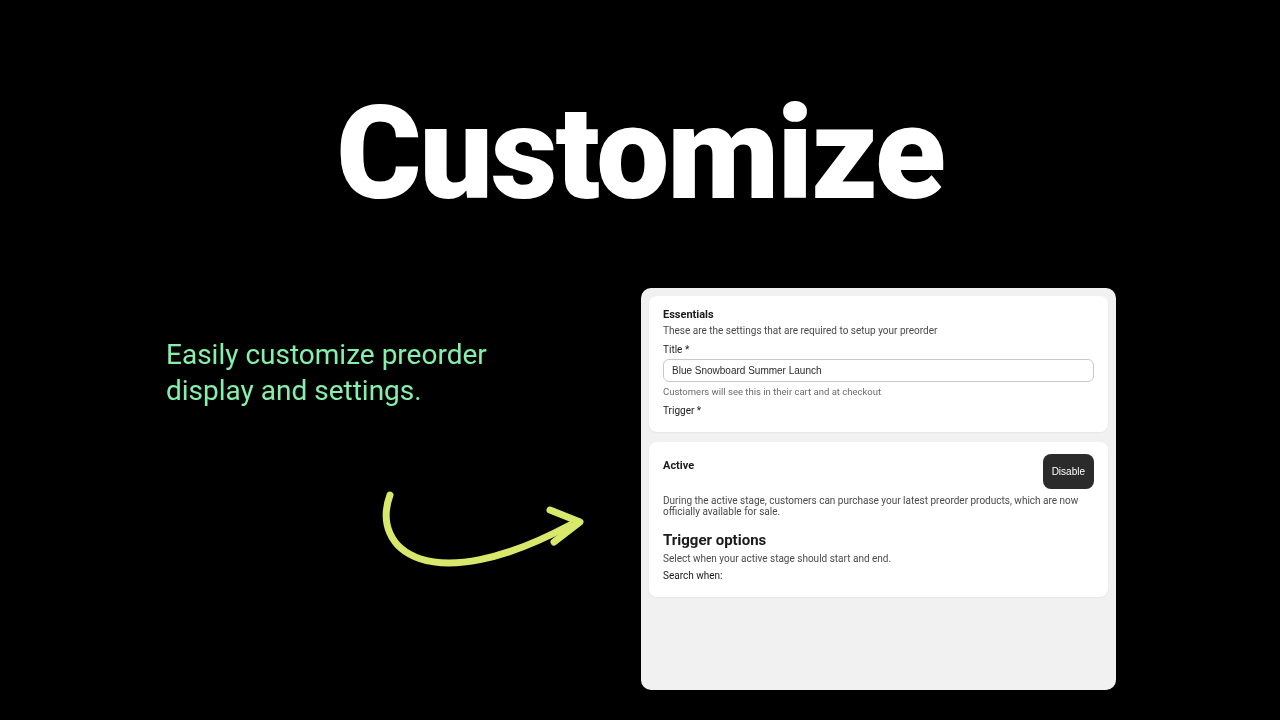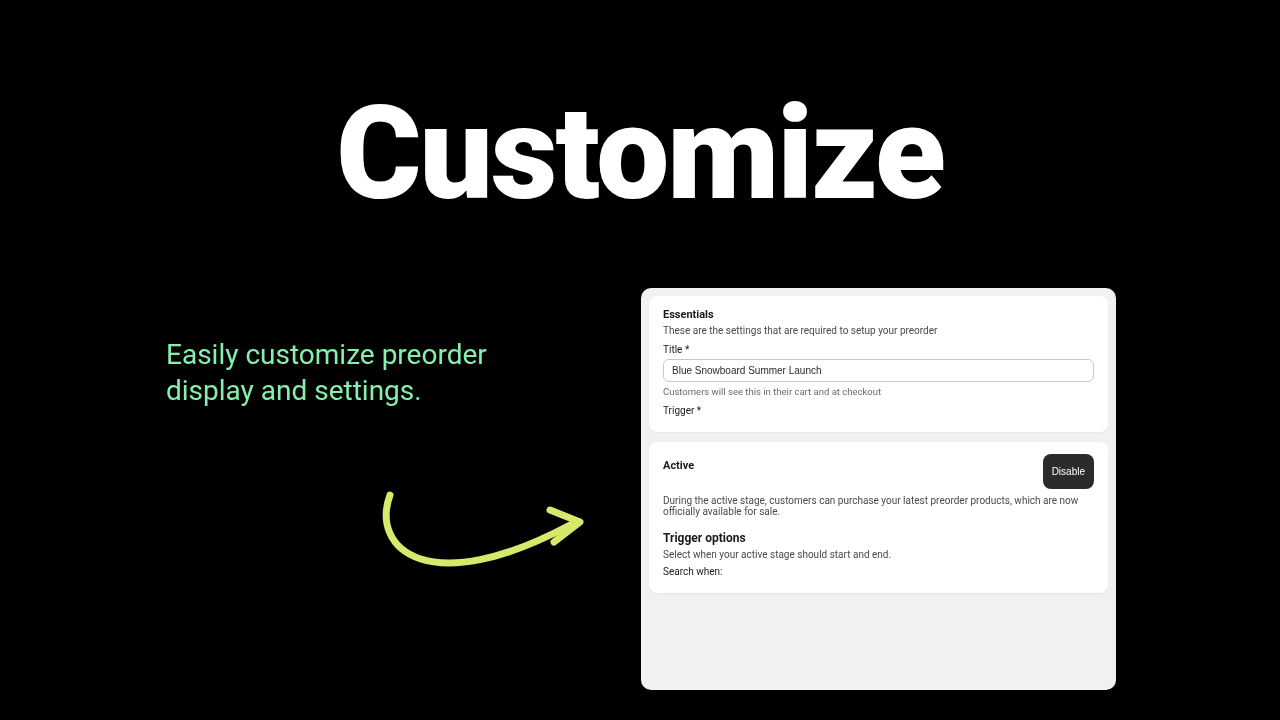--- a/index.html
+++ b/index.html
@@ -158,21 +158,21 @@
 .disable-btn {
   background: #2b2b2b;
   color: #fff;
   border: none;
   border-radius: 8px;
   padding: 12px 9px;
   font-size: 10px;
   cursor: pointer;
 }
 .section-sub {
-  font-size: 12px;
+  font-size: 15px;
   font-weight: 700;
   margin-top: 14px;
   margin-bottom: 4px;
 }
 </style>
 </head>
 <body>
 
 <div class="hero-title">Customize</div>
 <div class="subtitle">Easily customize preorder display and settings.</div>

